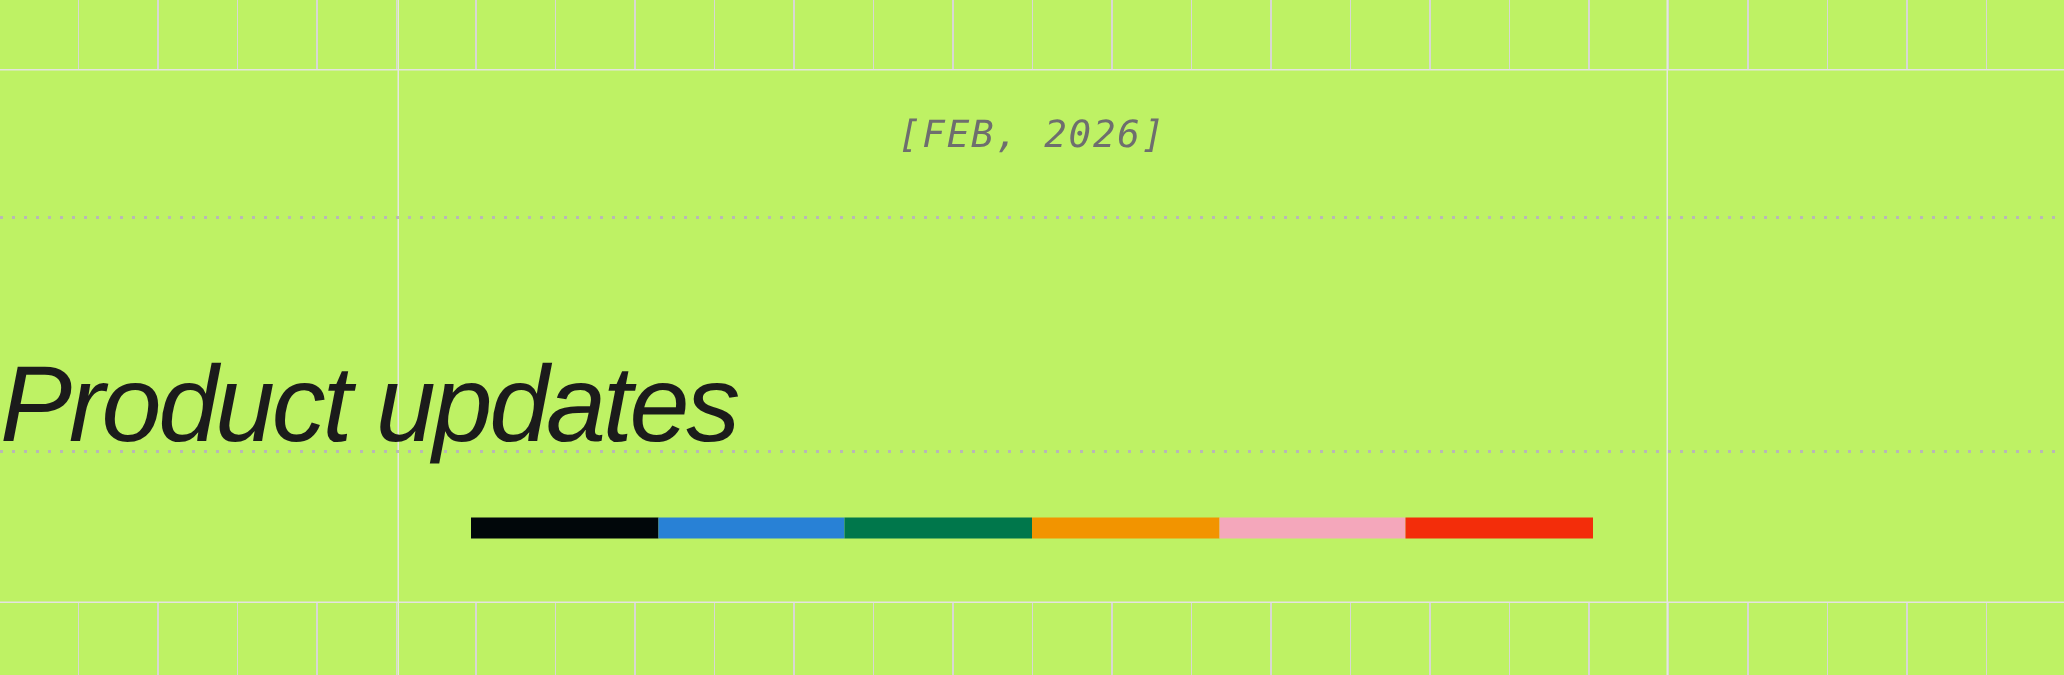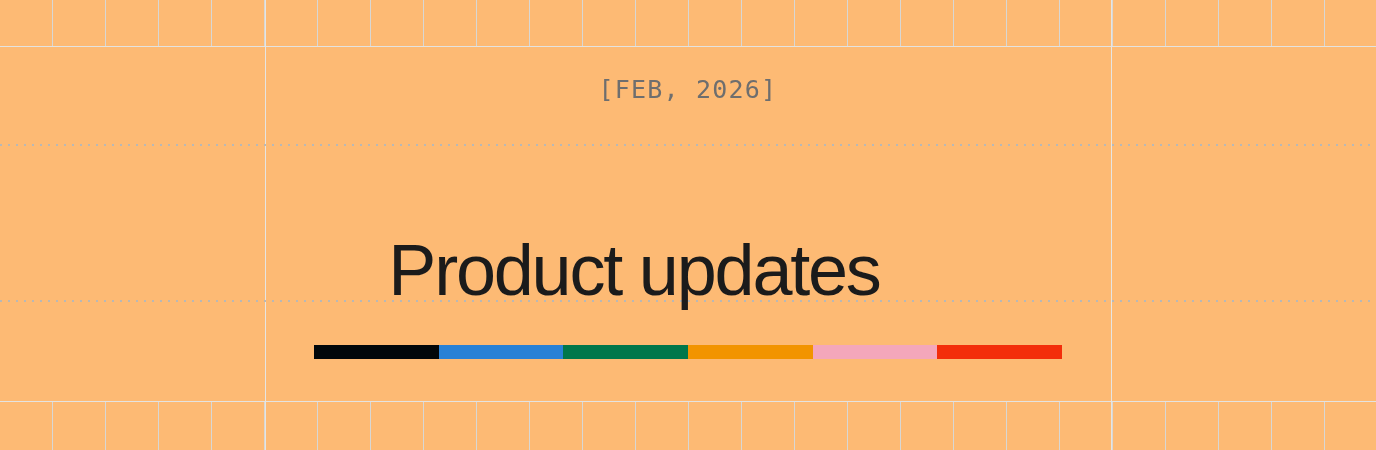--- a/index.html
+++ b/index.html
@@ -120,21 +120,20 @@
     color: #6e6e6e;
     line-height: 1;
     white-space: pre;
   }
 
   .page-title {
     position: absolute;
     top: 186px;
     left: 0;
     width: 1268px;
-    text-align: center;
     font-family: "Liberation Sans", sans-serif;
     font-size: 72px;
     font-weight: 400;
     letter-spacing: -2.2px;
     color: #1b1b1b;
     line-height: 1.0;
     white-space: nowrap;
   }
 
   
@@ -147,21 +146,21 @@
     display: flex;
   }
   .color-bar .swatch {
     flex: 1 1 0;
     height: 100%;
   }
 </style>
 </head>
 <body>
 
-<div class="canvas" style="background-color: #fdba74;">
+<div class="canvas" style="background-color: #bef264; font-style: italic;">
 
   <div class="grid-layer">
     <div class="tick-band-top"></div>
     <div class="tick-band-bottom"></div>
     <div class="hrule hrule-top" style="background: rgb(228, 227, 224);"></div>
     <div class="hrule hrule-bottom" style="background: rgb(228, 227, 224);"></div>
     <div class="vrule vrule-left"></div>
     <div class="vrule vrule-right"></div>
     <div class="dotrule dotrule-upper"></div>
     <div class="dotrule dotrule-lower"></div>

